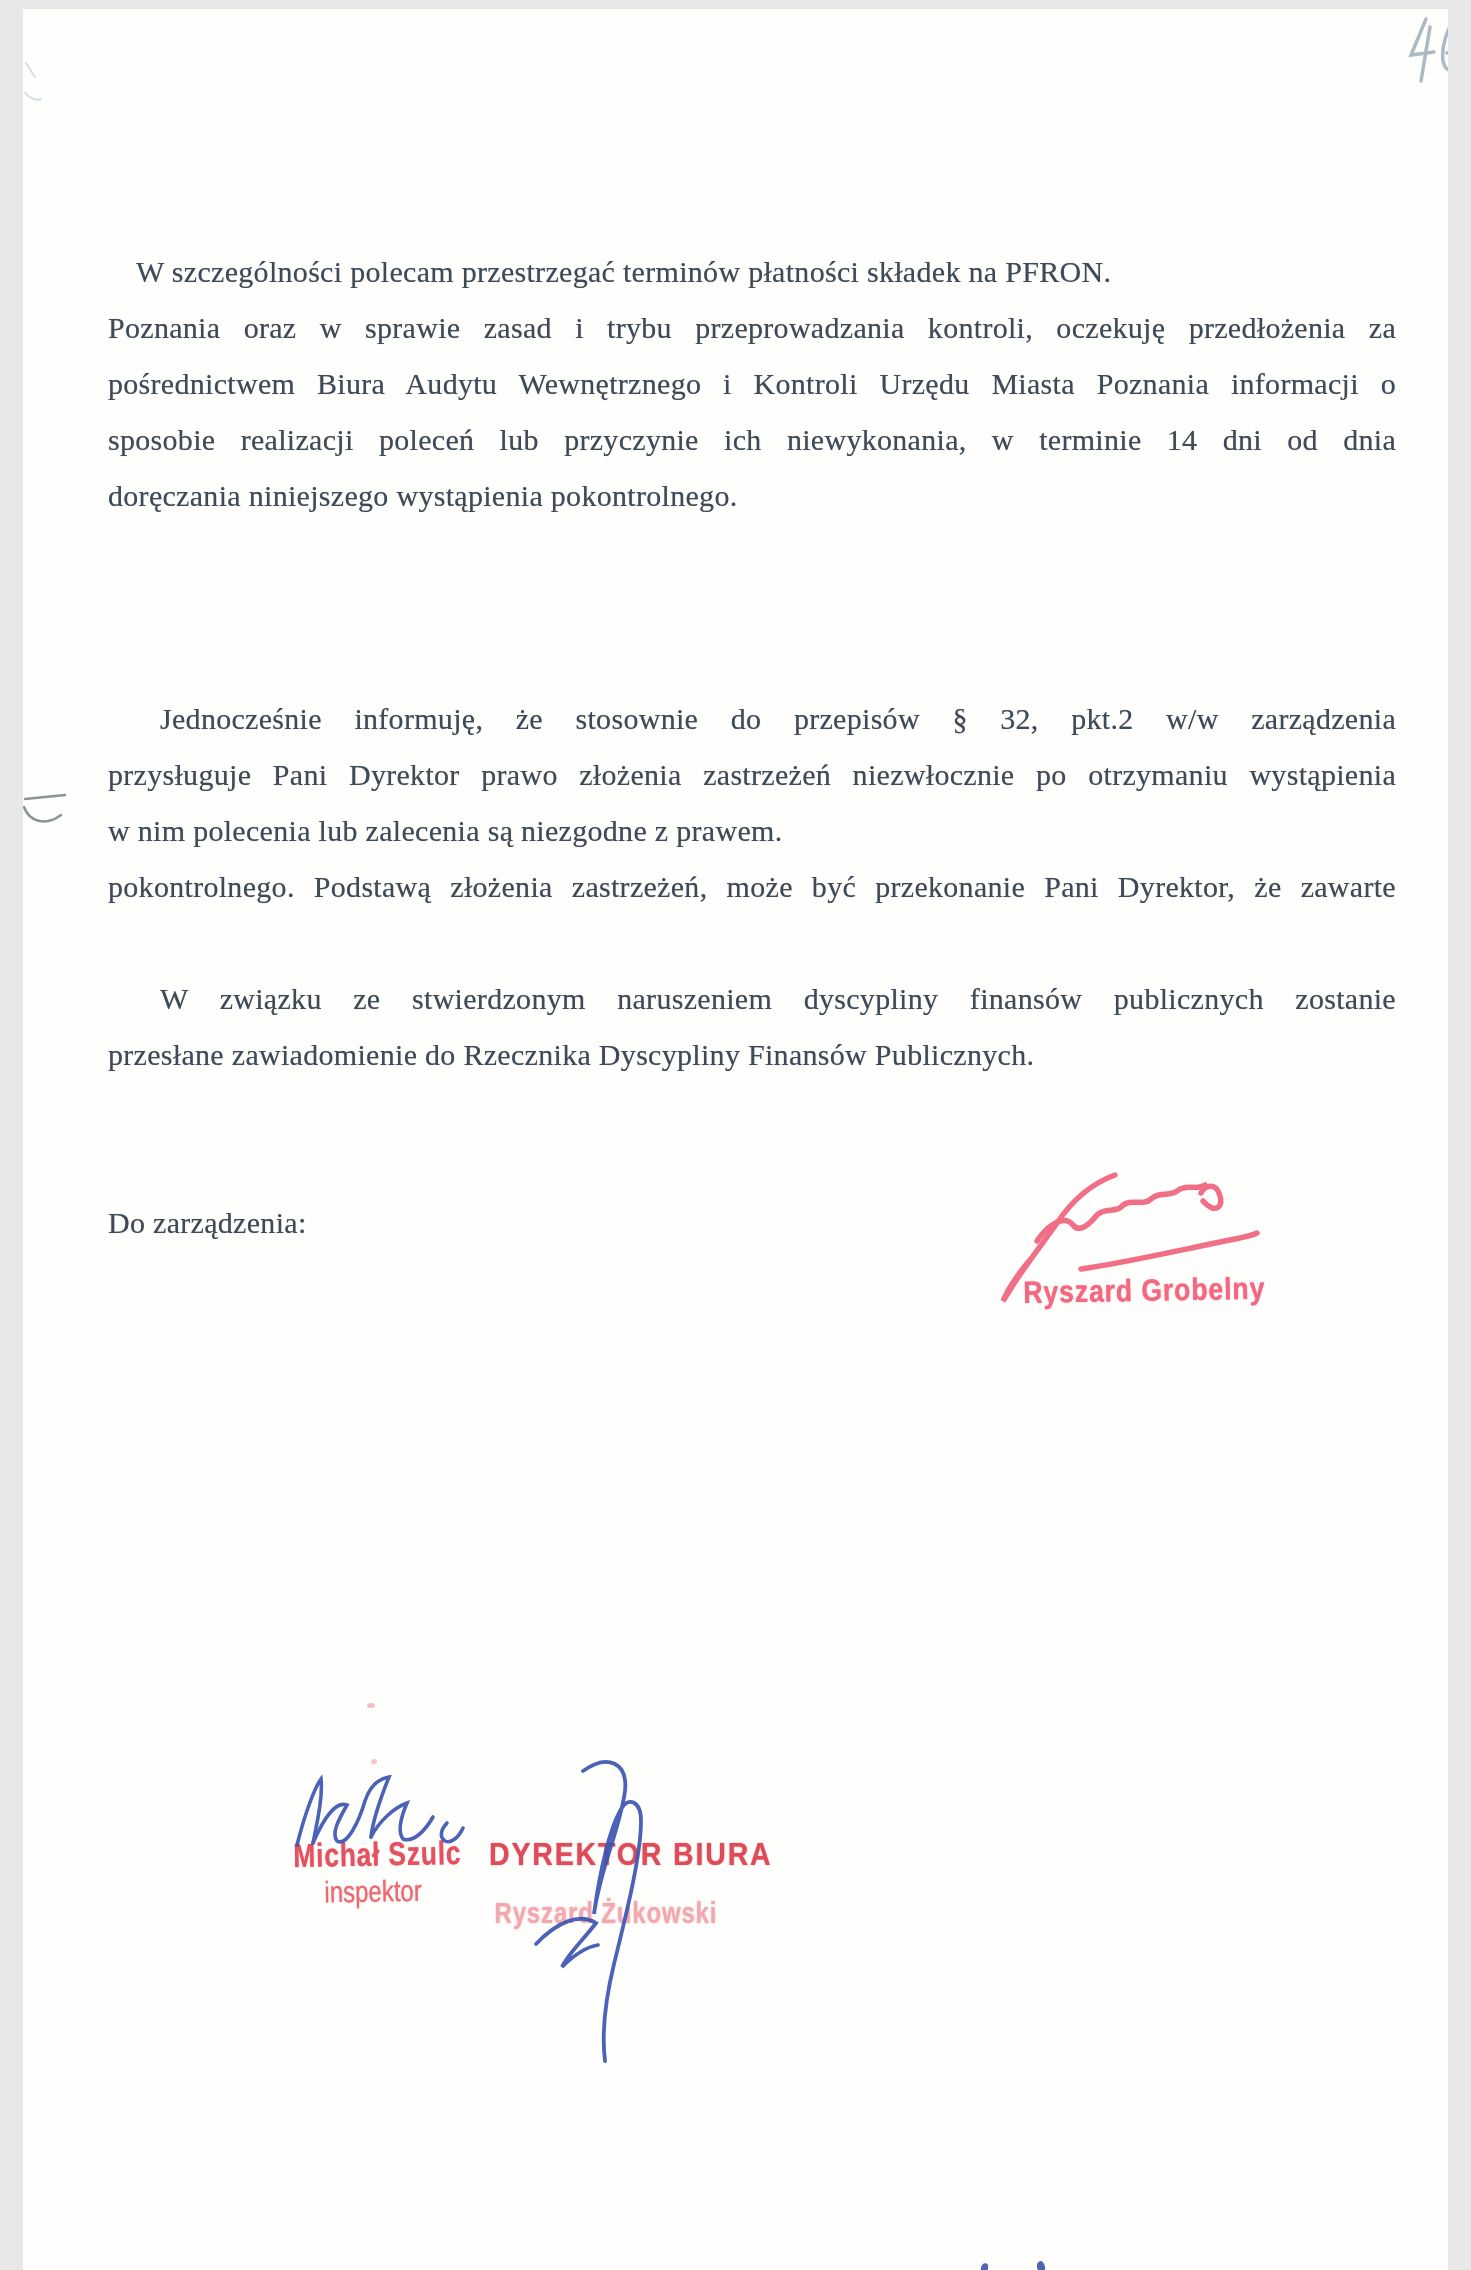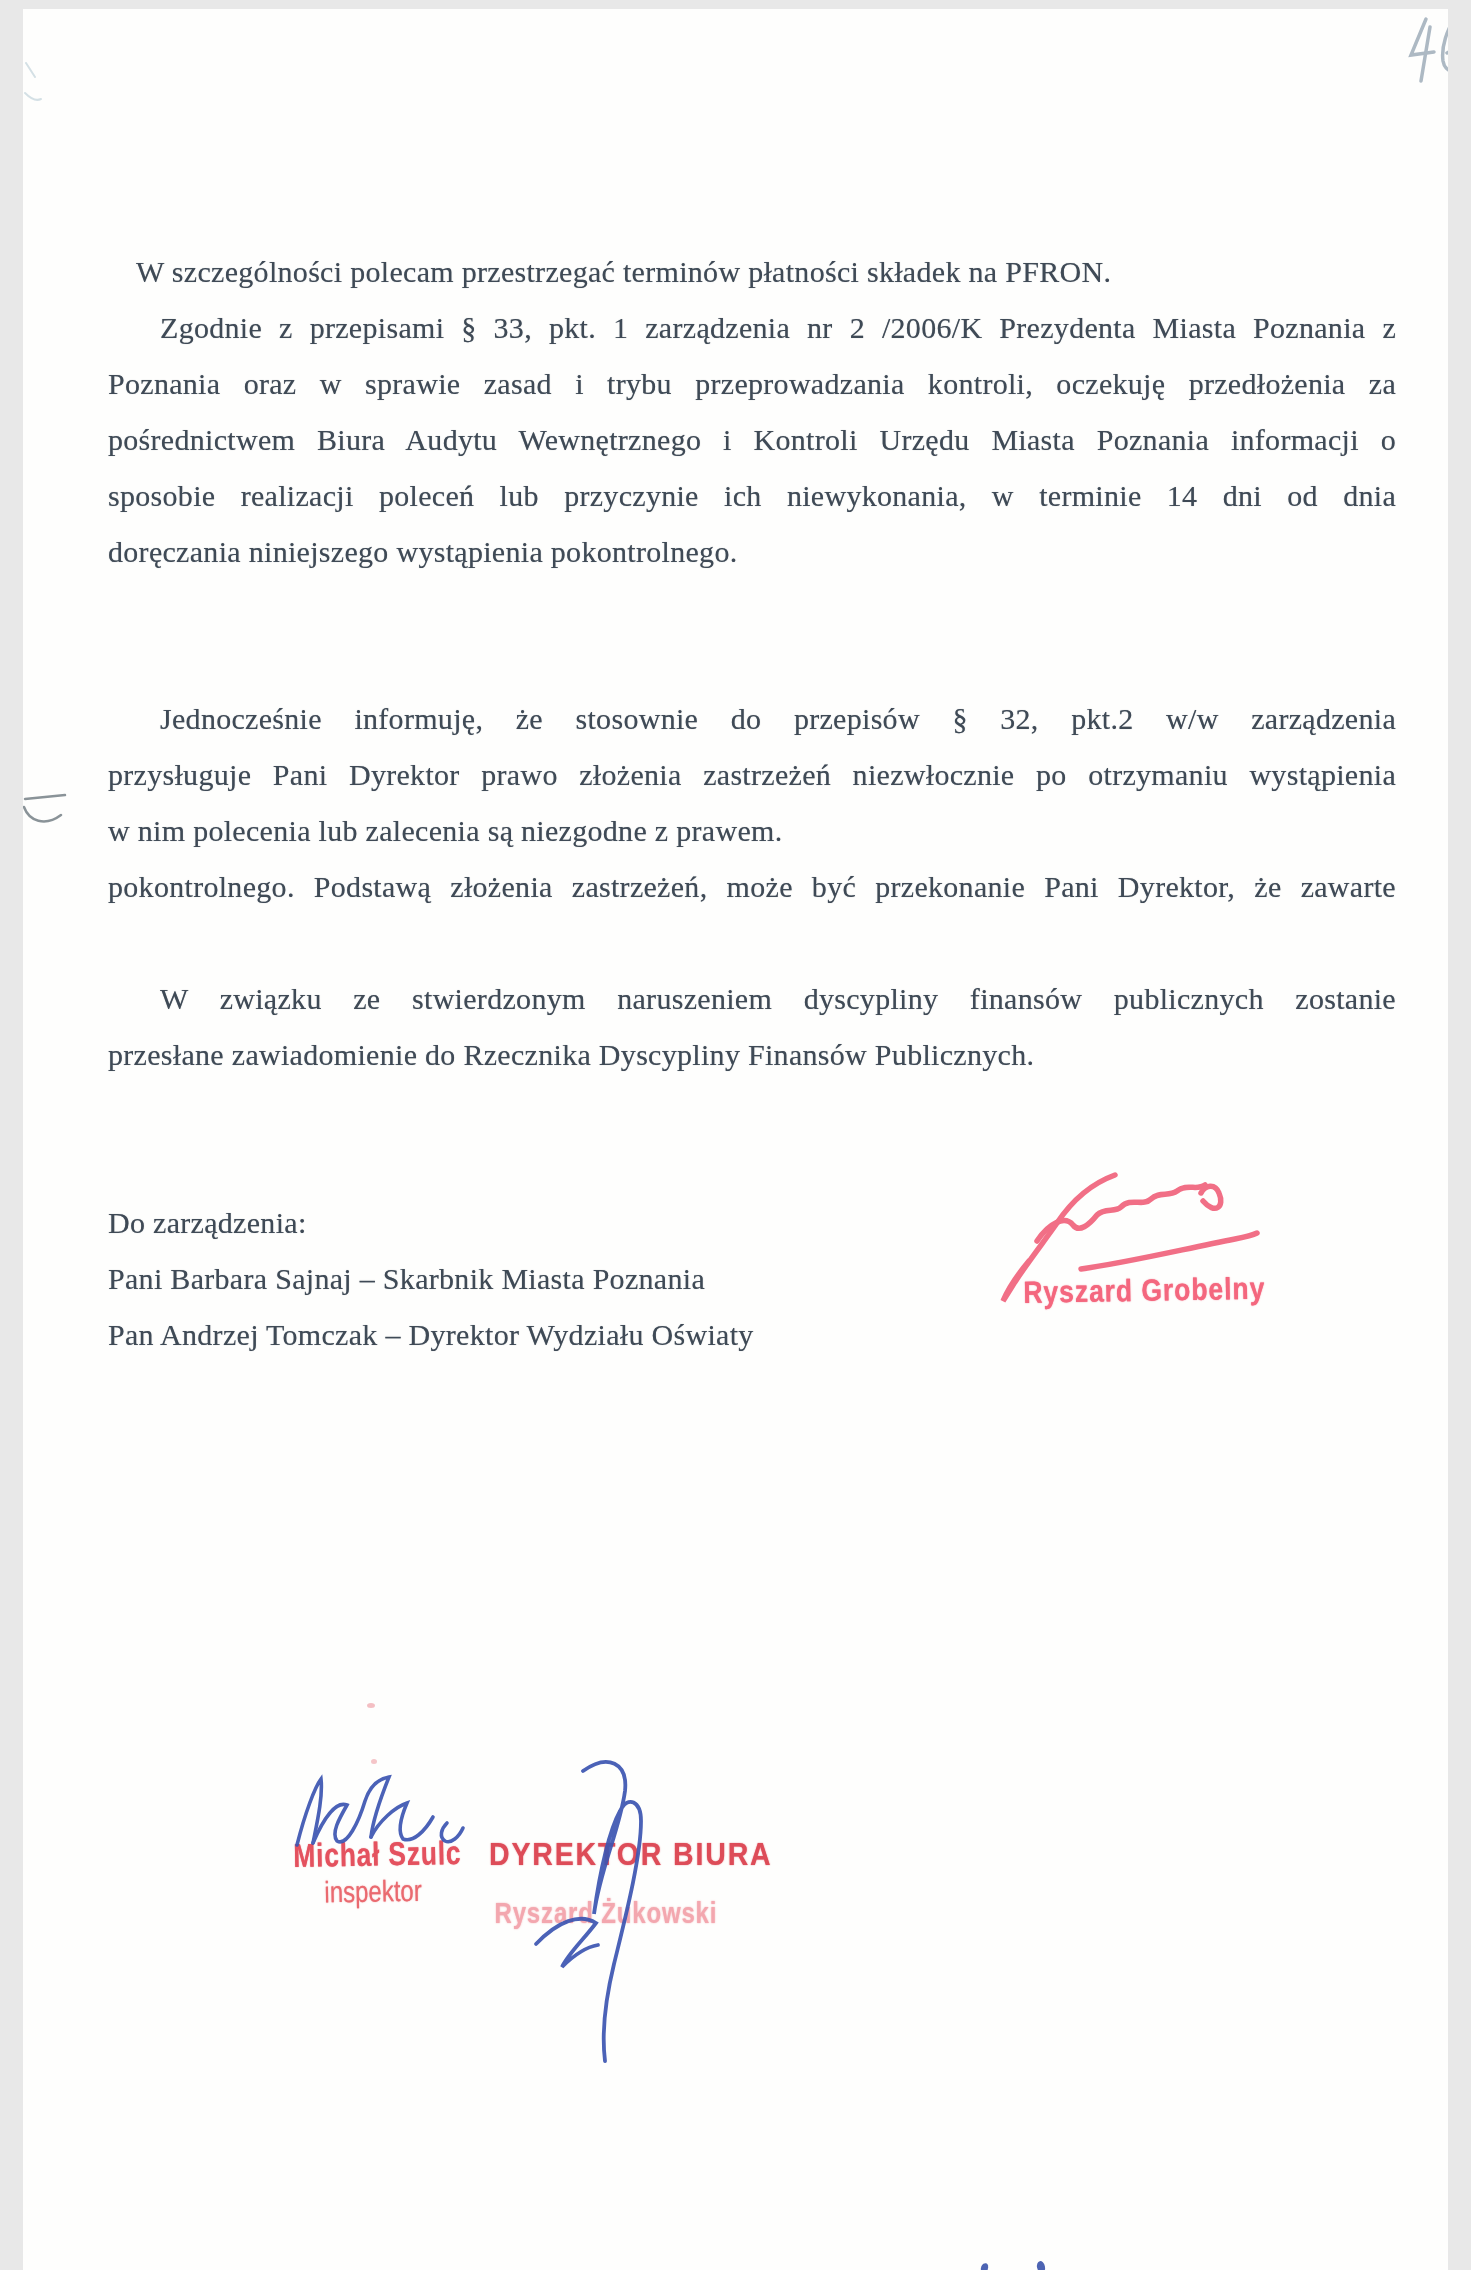--- a/index.html
+++ b/index.html
@@ -61,21 +61,20 @@
 
   <svg class="ink" style="left:0;top:50px" width="22" height="60" viewBox="0 0 22 60" fill="none" stroke="#b9cdd6" stroke-width="2" stroke-linecap="round" opacity="0.6">
     <path d="M3,4 L12,18"></path>
     <path d="M2,34 C8,40 14,42 18,40"></path>
   </svg>
 
   <div class="textblock" id="para-pfron">
       <div class="line ind">W szczególności polecam przestrzegać terminów płatności składek na PFRON.</div>
     </div>
   <div class="textblock" id="para-zarzadzenie">
-      <div class="line j ind">Zgodnie z przepisami § 33, pkt. 1 zarządzenia nr 2 /2006/K Prezydenta Miasta Poznania z</div>
       <div class="line j">Poznania oraz w sprawie zasad i trybu przeprowadzania kontroli, oczekuję przedłożenia za</div>
       <div class="line j">pośrednictwem Biura Audytu Wewnętrznego i Kontroli Urzędu Miasta Poznania informacji o</div>
       <div class="line j">sposobie realizacji poleceń lub przyczynie ich niewykonania, w terminie 14 dni od dnia</div>
       <div class="line">doręczania niniejszego wystąpienia pokontrolnego.</div>
     </div>
   <div class="textblock" id="para-zastrzezenia">
       <div class="line j ind">Jednocześnie informuję, że stosownie do przepisów § 32, pkt.2 w/w zarządzenia</div>
       <div class="line j">przysługuje Pani Dyrektor prawo złożenia zastrzeżeń niezwłocznie po otrzymaniu wystąpienia</div>
       <div class="line">w nim polecenia lub zalecenia są niezgodne z prawem.</div>
       <div class="line j">pokontrolnego. Podstawą złożenia zastrzeżeń, może być przekonanie Pani Dyrektor, że zawarte</div>
@@ -85,24 +84,20 @@
       <div class="line">przesłane zawiadomienie do Rzecznika Dyscypliny Finansów Publicznych.</div>
     </div>
 
   <svg class="ink" style="left:0;top:776px" width="48" height="48" viewBox="0 0 48 48" fill="none" stroke="#647077" stroke-width="2.5" stroke-linecap="round" opacity="0.75">
     <path d="M2,14 L42,10"></path>
     <path d="M1,22 C6,36 22,42 38,30"></path>
   </svg>
 
   <div class="textblock" id="cc-block">
     <div class="line">Do zarządzenia:</div>
-    <div>
-        <div class="line">Pani Barbara Sajnaj – Skarbnik Miasta Poznania</div>
-        <div class="line">Pan Andrzej Tomczak – Dyrektor Wydziału Oświaty</div>
-      </div>
   </div>
 
   <svg class="ink" style="left:962px;top:1128px" width="290" height="185" viewBox="0 0 290 185" fill="none" stroke="#f0607a" stroke-width="5.5" stroke-linecap="round" opacity="0.9">
     <path d="M130,38 C108,46 88,62 72,86 C58,106 42,126 28,148 L18,164 C24,150 34,136 44,124"></path>
     <path d="M52,104 C64,86 80,78 88,88 C94,96 104,88 112,78 C120,70 130,76 136,70 C146,60 158,70 166,62 C174,54 184,60 192,54 C202,46 212,54 220,48"></path>
     <path d="M96,132 C140,126 190,114 250,102 C260,100 268,98 272,96"></path>
     <path d="M218,64 C230,78 240,70 234,56 C230,46 220,48 216,56"></path>
   </svg>
   <div class="stamp stamp-president-name">Ryszard Grobelny</div>
 

